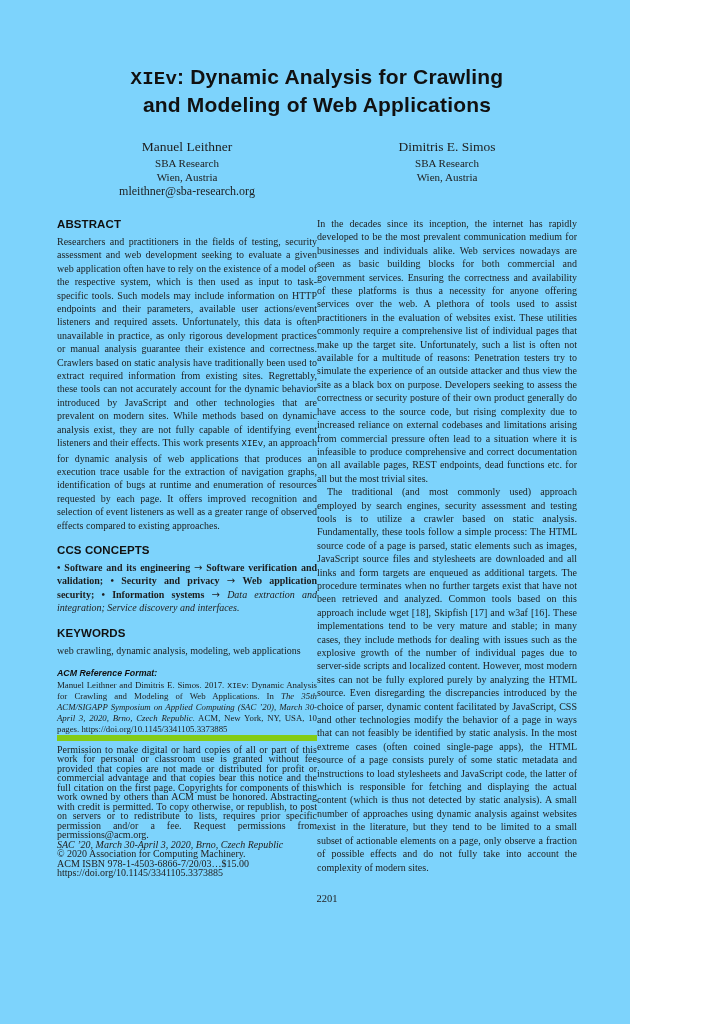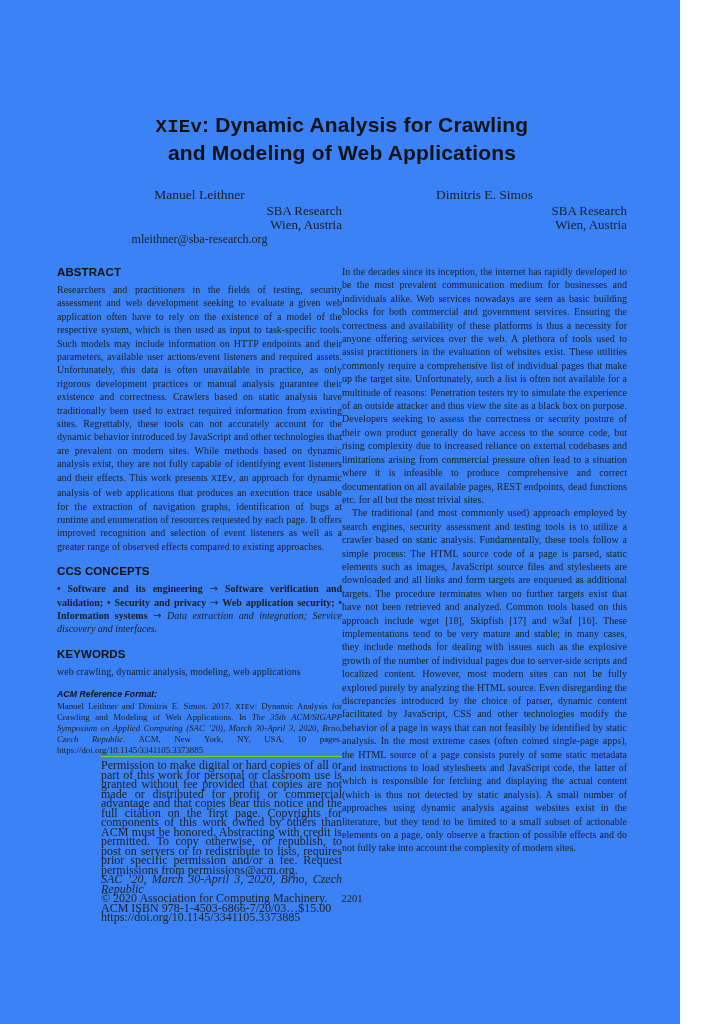--- a/index.html
+++ b/index.html
@@ -5,42 +5,42 @@
   * { margin: 0; padding: 0; box-sizing: border-box; }
   html, body { background: #ffffff; }
   body {
     width: 725px; height: 1024px;
     font-family: "Liberation Serif", serif;
     color: #1d1d1d;
     -webkit-font-smoothing: antialiased;
   }
   .page {
     position: relative;
-    width: 680px; height: 1024px;
-    background: #3b82f6;
-    padding: 112px 53px 0 57px;
+    width: 630px; height: 1024px;
+    background: #7dd3fc;
+    padding: 64px 53px 0 57px;
     overflow: hidden;
   }
   
   .title {
     text-align: center;
     font-family: "Liberation Sans", sans-serif;
     font-weight: 700;
     font-size: 21px;
     line-height: 26px;
     letter-spacing: 0.2px;
     color: #111;
   }
   .title-line { display: block; }
   .sysname-title { font-family: "Liberation Mono", monospace; font-size: 19px; }
   
   .authors { display: flex; margin-top: 20px; }
   .author { flex: 1; text-align: center; }
   .author-name { font-size: 13.5px; line-height: 18px; }
-  .author-affil { font-size: 13px; line-height: 14px; text-align: right; }
+  .author-affil { font-size: 11px; line-height: 14px; }
   .author-email { font-size: 12px; line-height: 14px; }
   
   .columns { display: flex; margin-top: 19px; height: 613px; }
   .col { flex: 1; min-width: 0; }
   .col.left { display: flex; flex-direction: column; }
   .sec {
     font-family: "Liberation Sans", sans-serif;
     font-size: 11.5px; font-weight: 700;
     margin: 12px 0 5px 0;
     letter-spacing: 0.1px;
@@ -65,26 +65,25 @@
     margin-top: 11px;
     margin-bottom: 2px;
     color: #111;
     font-style: italic;
   }
   .ref { font-size: 8.8px; line-height: 11px; text-align: justify; }
   .ref .mono { font-size: 8px; }
   
   .footnote {
     margin-top: auto;
-    border-top: 1px solid #84cc16;
+    border-top: 6px solid #84cc16;
     padding-top: 4px;
-    font-size: 12px;
+    font-size: 10px;
     line-height: 9.5px;
     color: #222;
-    margin-left: 44px;
   }
   .footnote p { text-align: justify; }
   .fn-venue { font-style: italic; }
   .page-number {
     position: absolute;
     top: 893px; left: 12px;
     width: 100%;
     text-align: center;
     font-size: 10.5px;
     color: #222;

